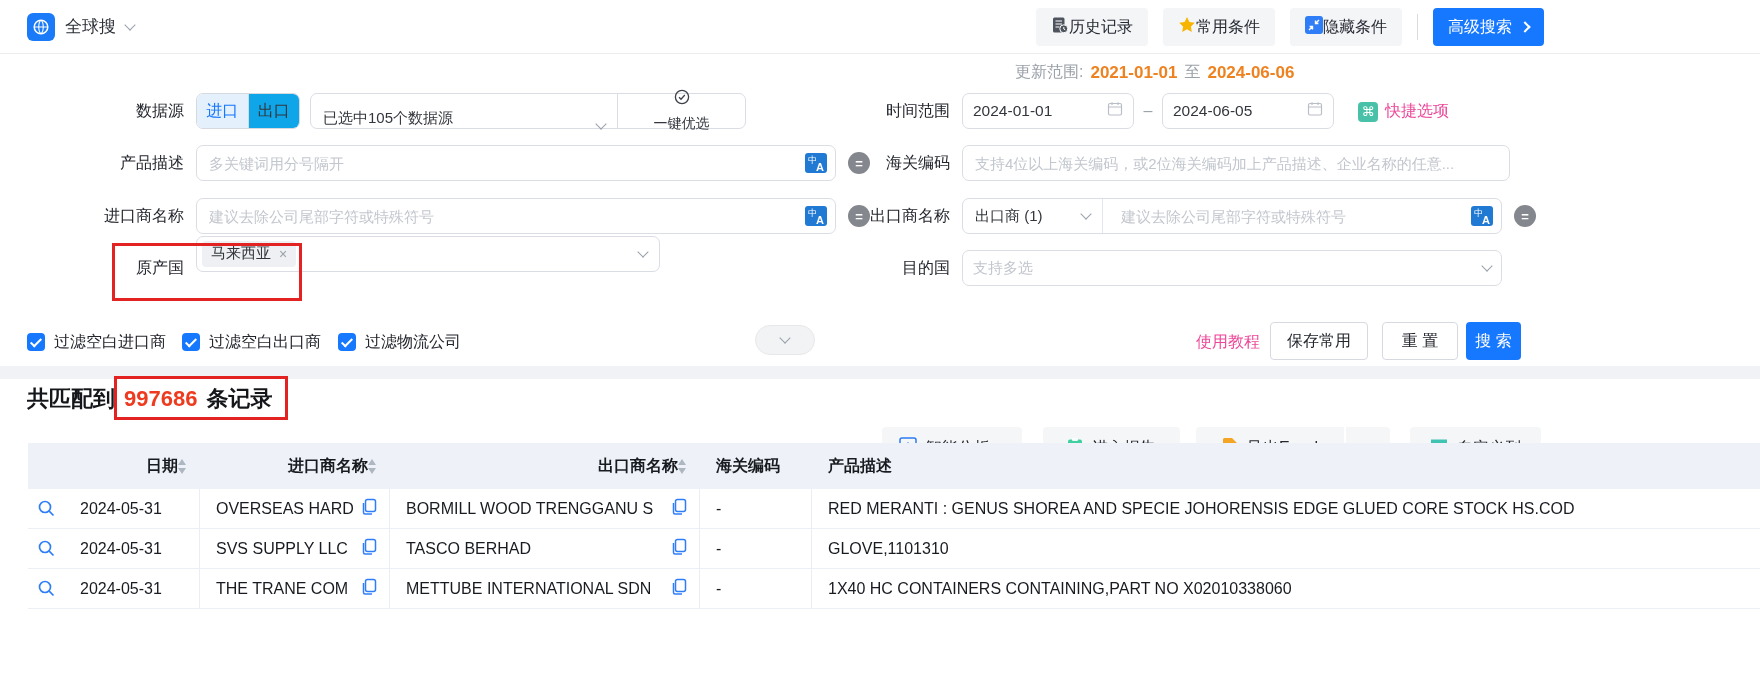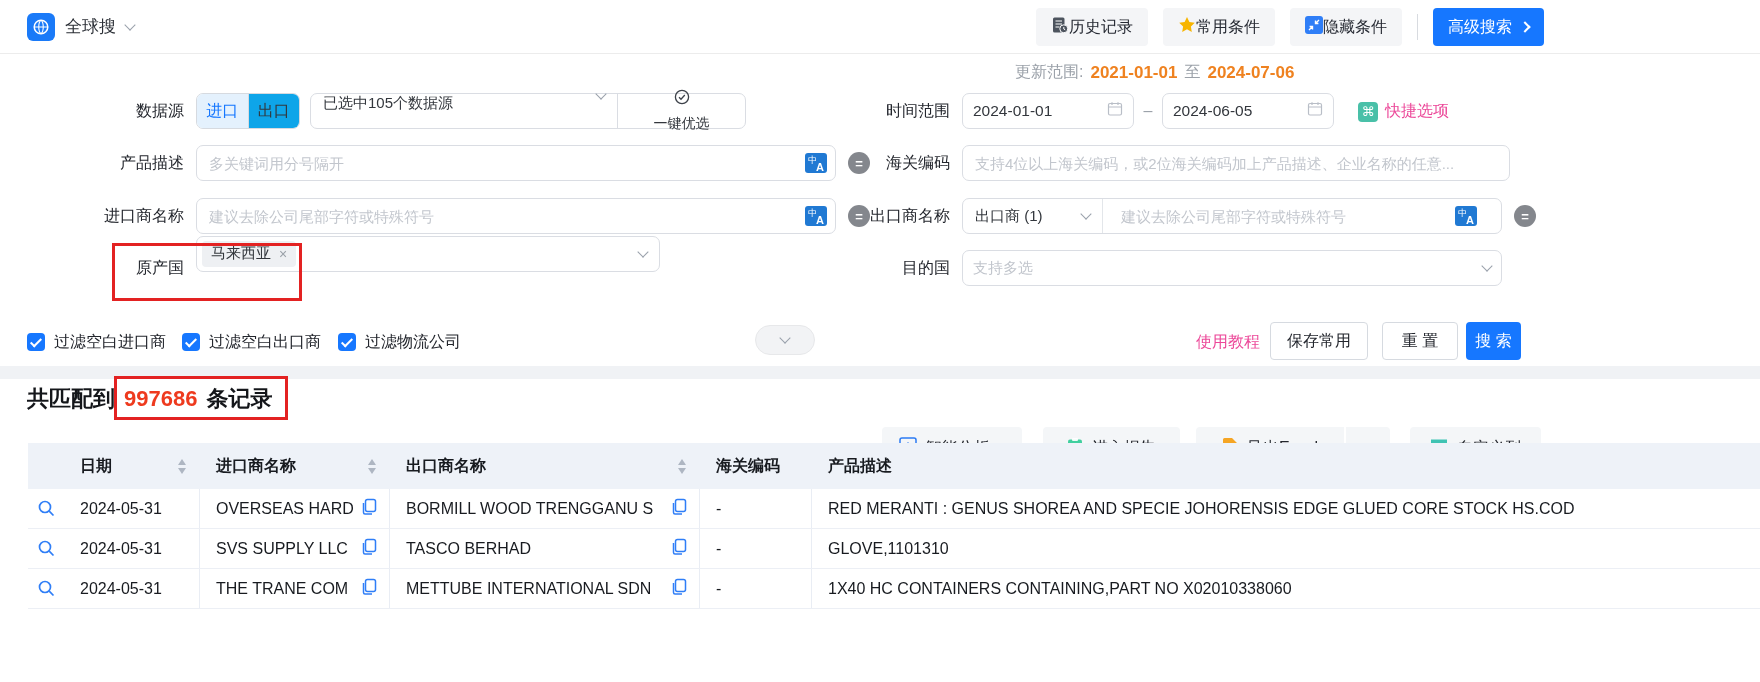--- a/index.html
+++ b/index.html
@@ -34,21 +34,21 @@
   .txt{border:none;outline:none;flex:1;min-width:0;background:transparent;font-size:15px;
        font-family:inherit;color:#33373d;height:100%;}
   .txt::placeholder{color:#c2c6cd;}
   .val{font-size:15.5px;color:#33373d;}
   .ph{font-size:15px;color:#c2c6cd;}
   .seg{position:absolute;width:104px;height:36px;border:1px solid #d6dae0;border-radius:7px;display:flex;overflow:hidden;}
   .seg>div{flex:1;display:flex;align-items:center;justify-content:center;font-size:16px;cursor:pointer;}
   .seg-on{background:#e4f1fd;color:#1677ff;}
   .seg-off{background:#0ea5e9;color:#33373d;border-left:1px solid #d6dae0;}
   .group{position:absolute;height:36px;border:1px solid #dadde3;border-radius:7px;display:flex;background:#fff;}
-  .dd{flex:1;display:flex;align-items:flex-start;justify-content:space-between;padding:0 12px;cursor:pointer;min-width:0;}
+  .dd{flex:1;display:flex;align-items:flex-end;justify-content:space-between;padding:0 12px;cursor:pointer;min-width:0;}
   .ddtext{font-size:15px;color:#33373d;white-space:nowrap;}
   .opt{width:128px;display:flex;align-items:center;justify-content:center;gap:7px;border-left:1px solid #dadde3;
        font-size:14px;color:#33373d;cursor:pointer;flex-direction:column;}
   .cmdico{width:20px;height:20px;background:#49c0a8;border-radius:4px;color:#fff;font-size:13px;
           display:flex;align-items:center;justify-content:center;flex:none;}
   .quick{position:absolute;display:flex;align-items:center;gap:7px;}
   .qlink{font-size:16px;color:#ec4899;cursor:pointer;white-space:nowrap;}
   .zhA{width:22px;height:20px;background:#2079d3;border-radius:3px;position:relative;flex:none;cursor:pointer;}
   .zhA .z1{position:absolute;left:3px;top:1px;font-size:9px;color:#fff;}
   .zhA .z2{position:absolute;right:3px;bottom:0px;font-size:11px;font-weight:bold;color:#fff;}
@@ -83,21 +83,21 @@
   
   .tbl{position:absolute;left:28px;right:0;}
   .thead{display:flex;height:46px;background:#eef2f8;align-items:center;font-size:16px;font-weight:bold;color:#181b20;}
   .trow{display:flex;height:40px;background:#fff;border-bottom:1px solid #eceff5;align-items:stretch;font-size:16px;color:#181b20;}
   .c0{width:36px;display:flex;align-items:center;justify-content:center;flex:none;}
   .c1{width:136px;flex:none;}
   .c2{width:190px;flex:none;}
   .c3{width:310px;flex:none;}
   .c4{width:112px;flex:none;}
   .c5{flex:1;min-width:0;}
-  .hcell{display:flex;align-items:center;justify-content:space-between;padding:0 14px 0 16px;height:100%;}
+  .hcell{display:flex;align-items:center;justify-content:flex-end;padding:0 14px 0 16px;height:100%;}
   .hplain{display:flex;align-items:center;padding-left:16px;height:100%;}
   .bcell{display:flex;align-items:center;padding:0 12px 0 16px;border-right:1px solid #e9edf4;}
   .bcell.nobr{border-right:none;}
   .namecell{justify-content:space-between;gap:6px;}
   .nametxt{white-space:nowrap;overflow:hidden;}
   .desc{white-space:nowrap;overflow:hidden;}
   .srt{display:flex;flex-direction:column;gap:3px;align-items:center;flex:none;}
   .sup{width:0;height:0;border-left:4.5px solid transparent;border-right:4.5px solid transparent;border-bottom:6px solid #aeb6c2;}
   .sdn{width:0;height:0;border-left:4.5px solid transparent;border-right:4.5px solid transparent;border-top:6px solid #aeb6c2;}
   svg{flex:none;}
@@ -152,21 +152,21 @@
         <span>高级搜索</span>
         <span class="chvr"></span>
       </div>
     </div>
   </div>
 
   <div class="update">
     <span>更新范围:</span>
     <b>2021-01-01</b>
     <span>至</span>
-    <b>2024-07-06</b>
+    <b>2024-06-06</b>
   </div>
 
   <div class="flabel" style="left:0;top:93px">数据源</div>
   <div class="seg" style="left:196px;top:93px">
     <div class="seg-on">进口</div>
     <div class="seg-off">出口</div>
   </div>
   <div class="group" style="left:310px;top:93px;width:436px">
     <div class="dd">
       <span class="ddtext">已选中105个数据源</span>
@@ -224,21 +224,21 @@
   <div class="flabel" style="left:0;top:198px">进口商名称</div>
   <div class="fld" style="left:196px;top:198px;width:640px;padding-right:8px">
     <input class="txt" placeholder="建议去除公司尾部字符或特殊符号" style="">
     <span class="zhA">
         <span class="z1">中</span>
         <span class="z2">A</span>
       </span>
   </div>
   <div class="eqico" style="left:848px;top:205px">=</div>
   <div class="flabel" style="left:766px;top:198px">出口商名称</div>
-  <div class="fld" style="left:962px;top:198px;width:540px;padding:0 24px 0 0">
+  <div class="fld" style="left:962px;top:198px;width:540px;padding:0 8px 0 0">
     <div class="cmp-dd">
       <span class="ddtext">出口商 (1)</span>
       <span class="chv"></span>
     </div>
     <input class="txt" style="padding: 0px 10px;" placeholder="建议去除公司尾部字符或特殊符号">
     <span class="zhA">
         <span class="z1">中</span>
         <span class="z2">A</span>
       </span>
   </div>

